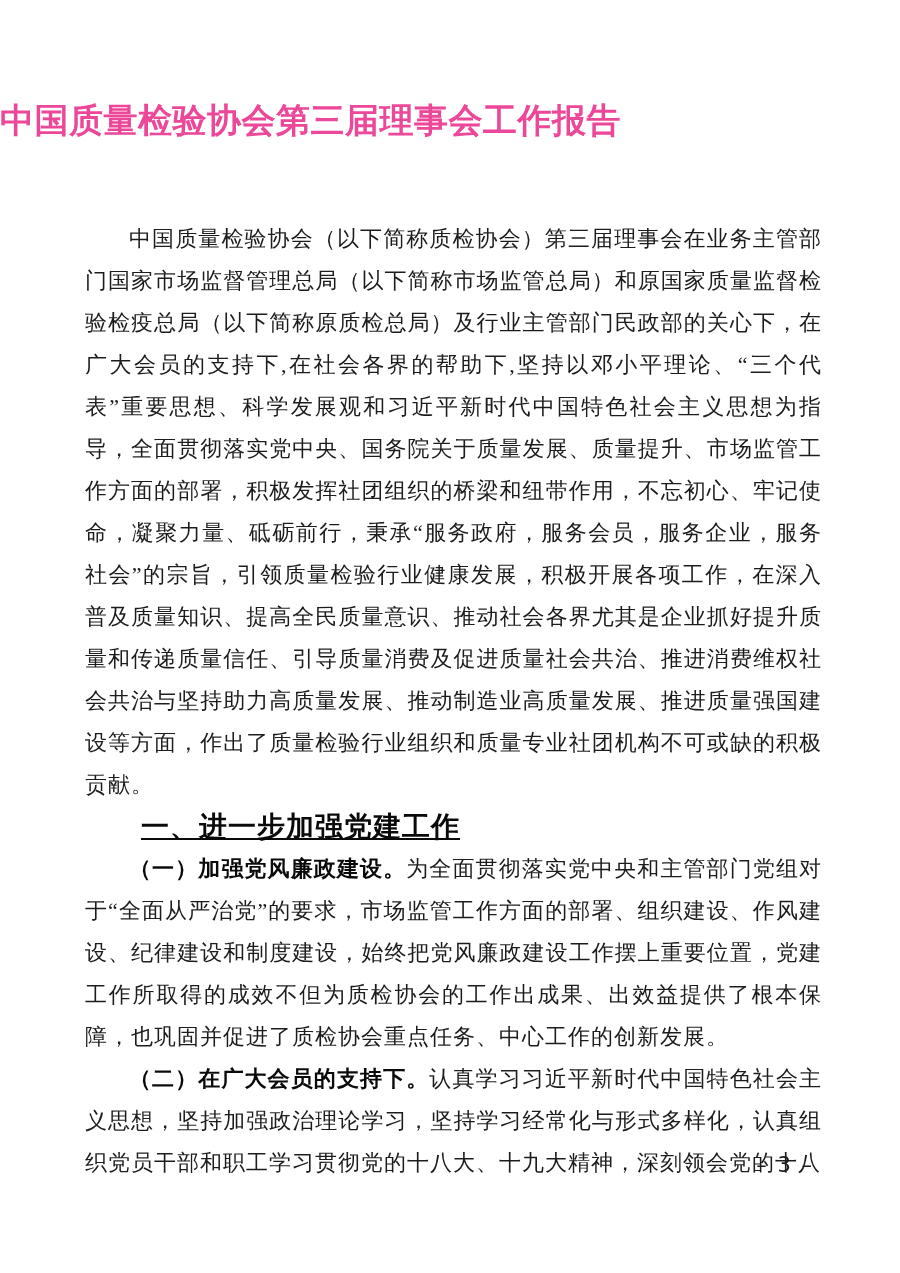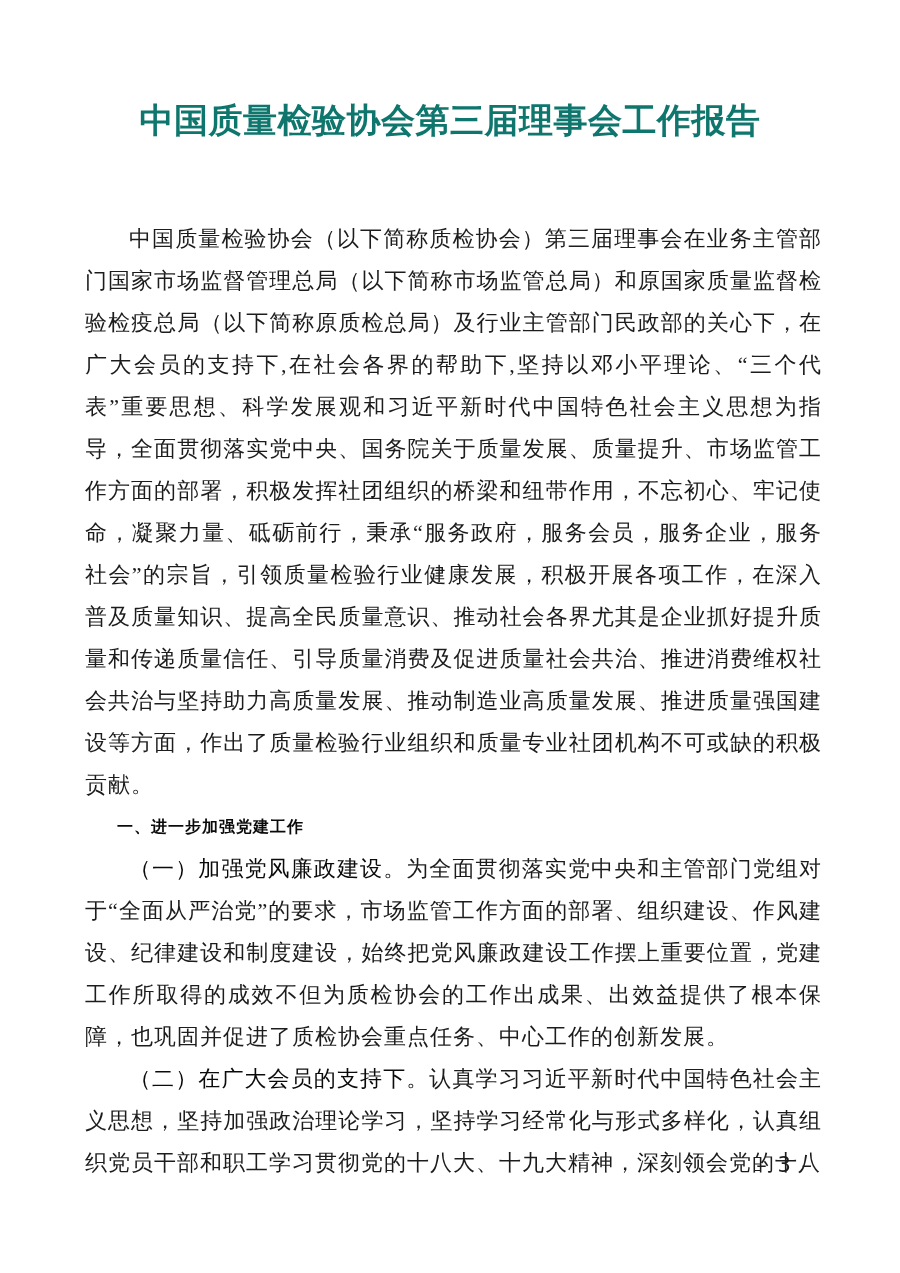--- a/index.html
+++ b/index.html
@@ -16,55 +16,56 @@
     color: #111111;
     font-family: "Liberation Serif", "DejaVu Serif", serif;
     overflow: hidden;
   }
   .doc-title {
     position: absolute;
     top: 101px;
     left: 0;
     width: 100%;
     margin: 0;
-    text-align: center;
+    text-align: left;
     font-size: 34px;
     line-height: 40px;
     font-weight: bold;
     letter-spacing: 0.5px;
-    color: #0f766e;
+    color: #ec4899;
   }
   .doc-body {
     position: absolute;
     top: 218px;
     left: 85px;
     width: 737px;
     font-size: 22px;
     line-height: 42px;
     letter-spacing: 1px;
     text-align: justify;
     text-justify: inter-ideograph;
     color: #1c1c1c;
   }
   .para {
     margin: 0;
     text-indent: 2em;
   }
   .section-heading {
     margin: 0;
     text-indent: 2em;
-    font-size: 16px;
+    font-size: 28px;
     line-height: 42px;
     font-weight: bold;
     letter-spacing: 1px;
     font-family: "Liberation Sans", "DejaVu Sans", sans-serif;
     color: #0a0a0a;
+    text-decoration: underline;
   }
   .para-lead {
-    font-weight: normal;
+    font-weight: bold;
     color: #0a0a0a;
   }
   .page-number {
     position: absolute;
     top: 1150px;
     right: 86px;
     font-size: 21px;
     line-height: 30px;
     letter-spacing: 2px;
     font-family: "DejaVu Sans", "Liberation Sans", sans-serif;

